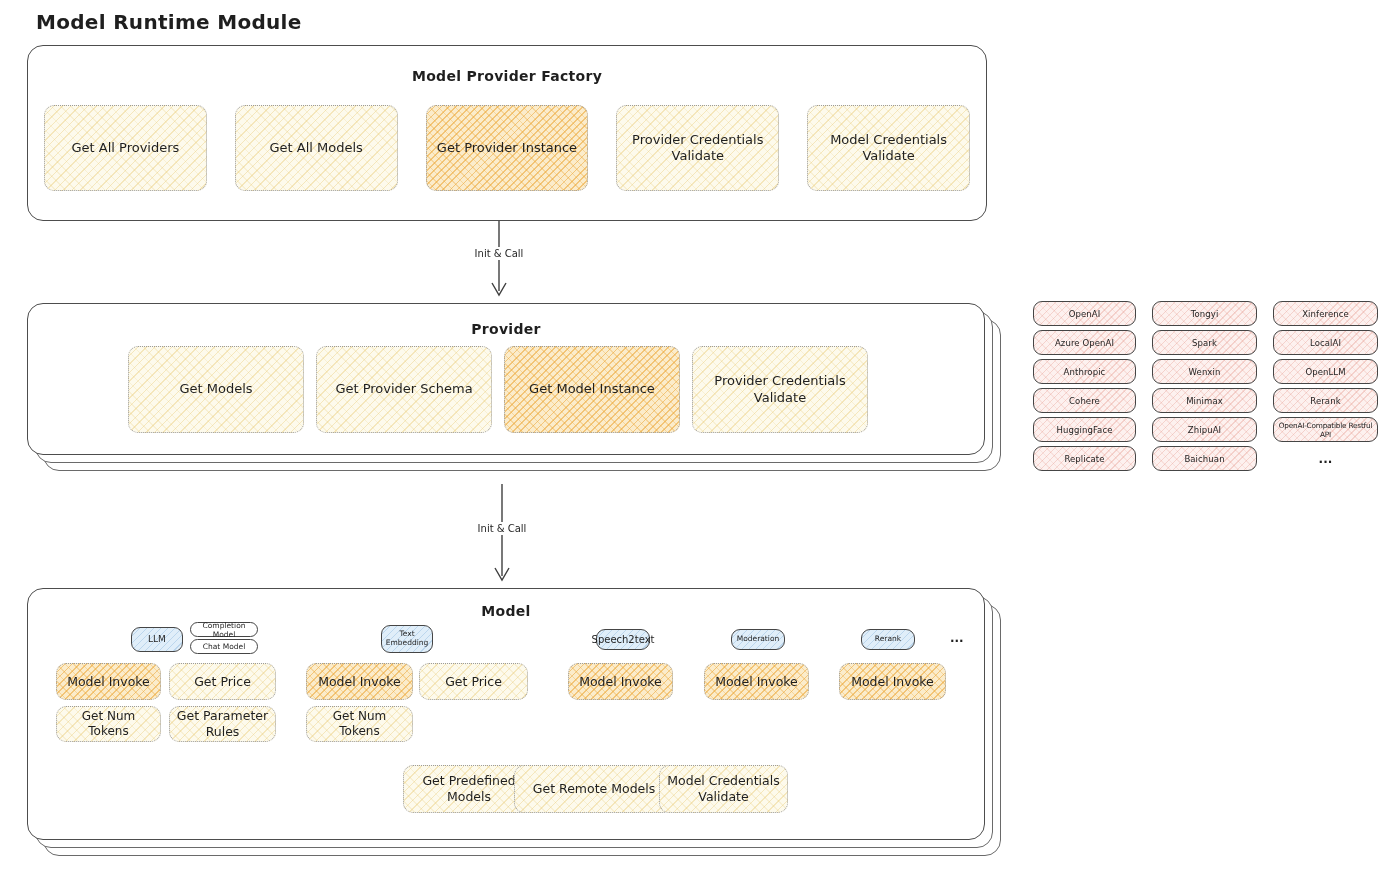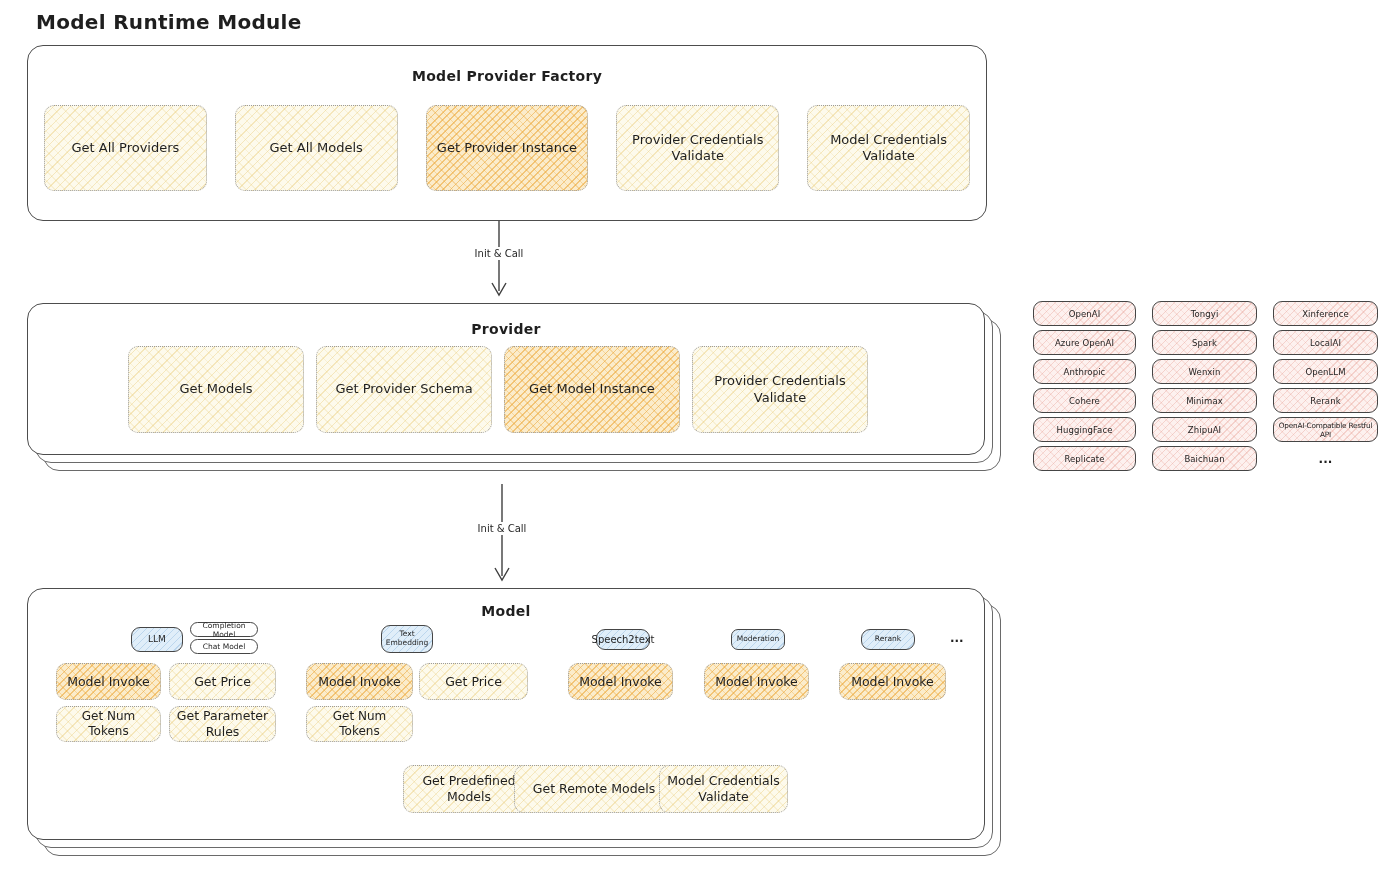--- a/index.html
+++ b/index.html
@@ -125,21 +125,21 @@
   <div class="stack-layer" style="left:43px; top:604px; width:958px; height:252px;"></div>
   <div class="stack-layer" style="left:35px; top:596px; width:958px; height:252px;"></div>
   <div class="big-box" style="left:27px; top:588px; width:958px; height:252px;">
     <div class="section-title" style="top:14px;">Model</div>
 
     <div class="tab-blue" style="left:103px; top:38px; width:52px; height:25px; font-size:9px;">LLM</div>
     <div class="tab-white" style="left:162px; top:33px; width:68px; height:15px;">Completion Model</div>
     <div class="tab-white" style="left:162px; top:50px; width:68px; height:15px;">Chat Model</div>
     <div class="tab-blue" style="left:353px; top:36px; width:52px; height:28px; font-size:7.5px;">Text Embedding</div>
     <div class="tab-blue" style="left:568px; top:40px; width:54px; height:21px; font-size:10px;">Speech2text</div>
-    <div class="tab-blue" style="left:703px; top:40px; width:54px; height:21px; font-size:7.5px;border-radius:7px;">Moderation</div>
+    <div class="tab-blue" style="left:703px; top:40px; width:54px; height:21px; font-size:7.5px;">Moderation</div>
     <div class="tab-blue" style="left:833px; top:40px; width:54px; height:21px; font-size:7.5px;">Rerank</div>
     <div class="tabs-more" style="left:922px; top:42px;">...</div>
 
     <div class="mbox" style="left:28px; top:74px; width:105px; height:37px;">
         <div class="fbox v-orange">Model Invoke</div>
       </div>
     <div class="mbox" style="left:141px; top:74px; width:107px; height:37px;">
         <div class="fbox v-yellow">Get Price</div>
       </div>
     <div class="mbox" style="left:278px; top:74px; width:107px; height:37px;">

